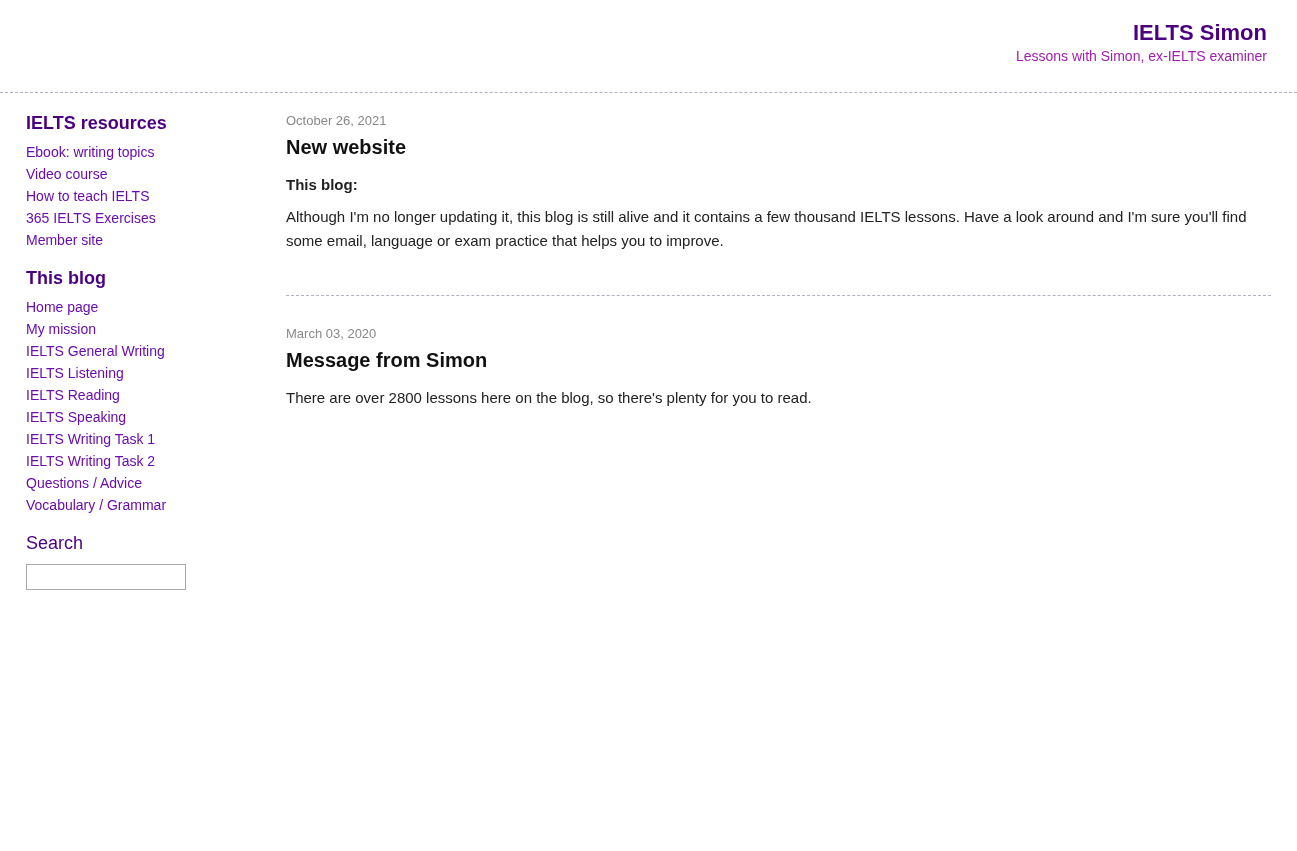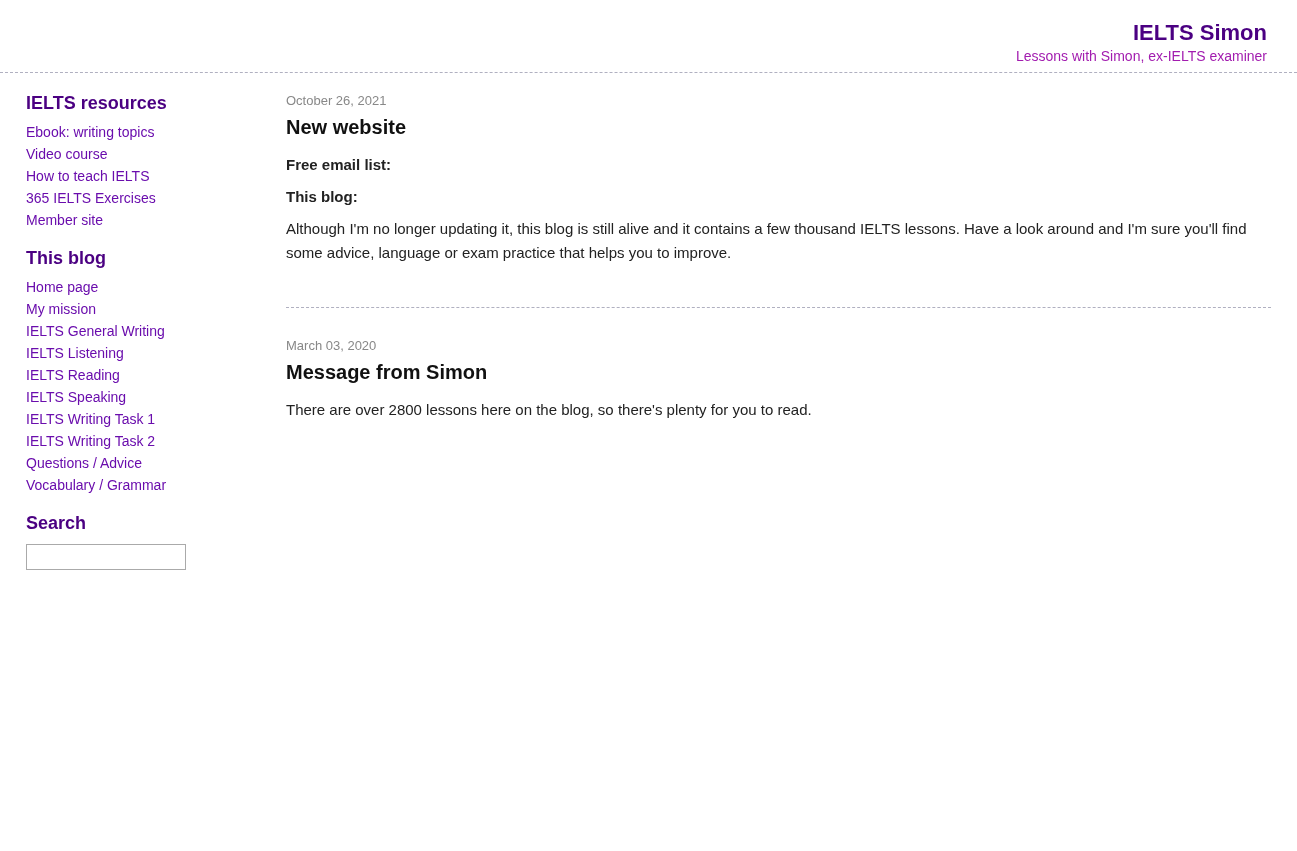--- a/index.html
+++ b/index.html
@@ -11,21 +11,21 @@
     body {
       font-family: Arial, sans-serif;
       font-size: 15px;
       color: #333;
       background: #fff;
     }
 
     
     .site-header {
       text-align: right;
-      padding: 20px 30px 8px 30px;
+      padding: 20px 30px 28px 30px;
       border-bottom: 1px dashed #b0b0c0;
     }
 
     .site-title {
       font-size: 22px;
       font-weight: bold;
       color: #4b0082;
     }
 
     .site-subtitle {
@@ -63,21 +63,21 @@
       display: block;
       color: #6a0dad;
       text-decoration: none;
       margin-bottom: 6px;
       font-size: 14px;
       cursor: pointer;
     }
 
     .search-section-title {
       font-size: 18px;
-      font-weight: bold;
+      font-weight: normal;
       color: #4b0082;
       margin-bottom: 10px;
       margin-top: 20px;
     }
 
     .search-input {
       width: 160px;
       padding: 4px 6px;
       border: 1px solid #aaa;
       font-size: 14px;
@@ -165,24 +165,23 @@
     <input class="search-input" type="text" style="">
 
   </aside>
 
   <main class="content">
 
     <article class="post">
       <div class="post-date">October 26, 2021</div>
       <div class="post-title">New website</div>
       <div class="post-body">
-        <p class="subheading">Free email list:</p>
         <p class="subheading">This blog:</p>
         <p>
-          Although I'm no longer updating it, this blog is still alive and it contains a few thousand IELTS lessons. Have a look around and I'm sure you'll find some advice, language or exam practice that helps you to improve.
+          Although I'm no longer updating it, this blog is still alive and it contains a few thousand IELTS lessons. Have a look around and I'm sure you'll find some email, language or exam practice that helps you to improve.
         </p>
       </div>
     </article>
 
     <article class="post">
       <div class="post-date">March 03, 2020</div>
       <div class="post-title">Message from Simon</div>
       <div class="post-body">
         <p>
           There are over 2800 lessons here on the blog, so there's plenty for you to read.

